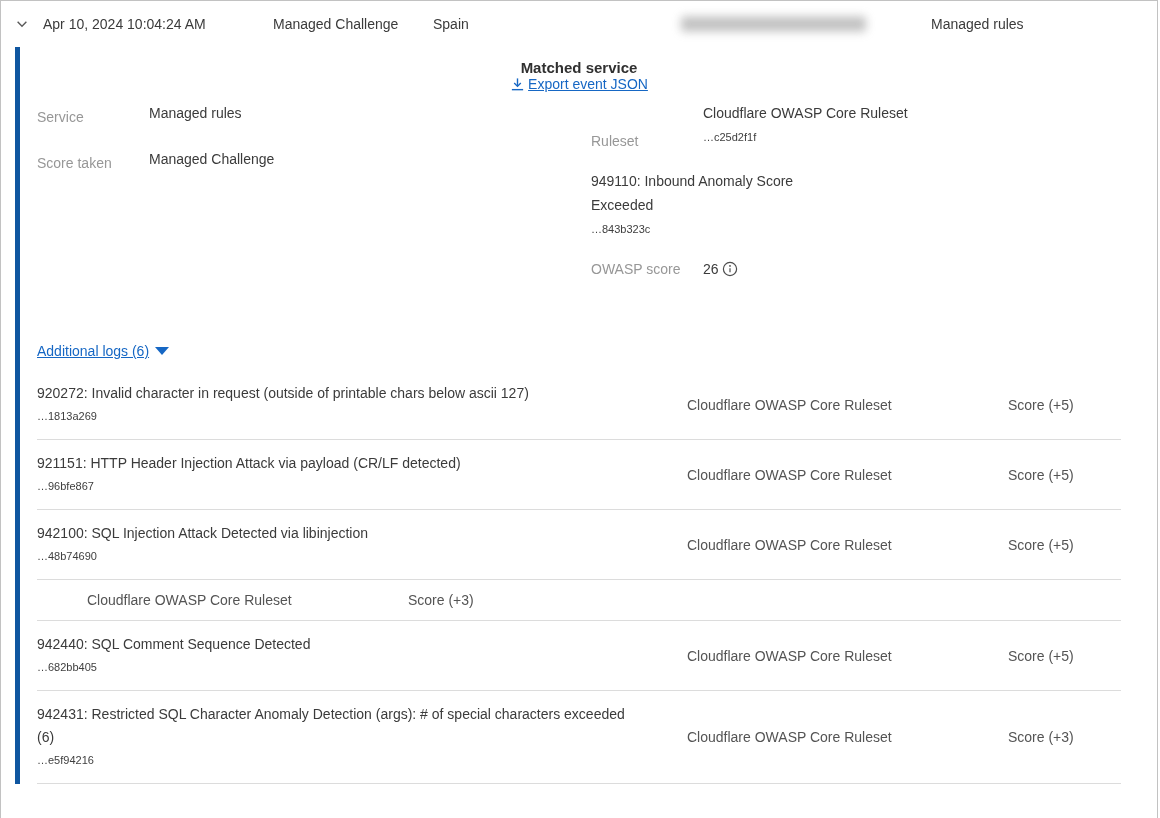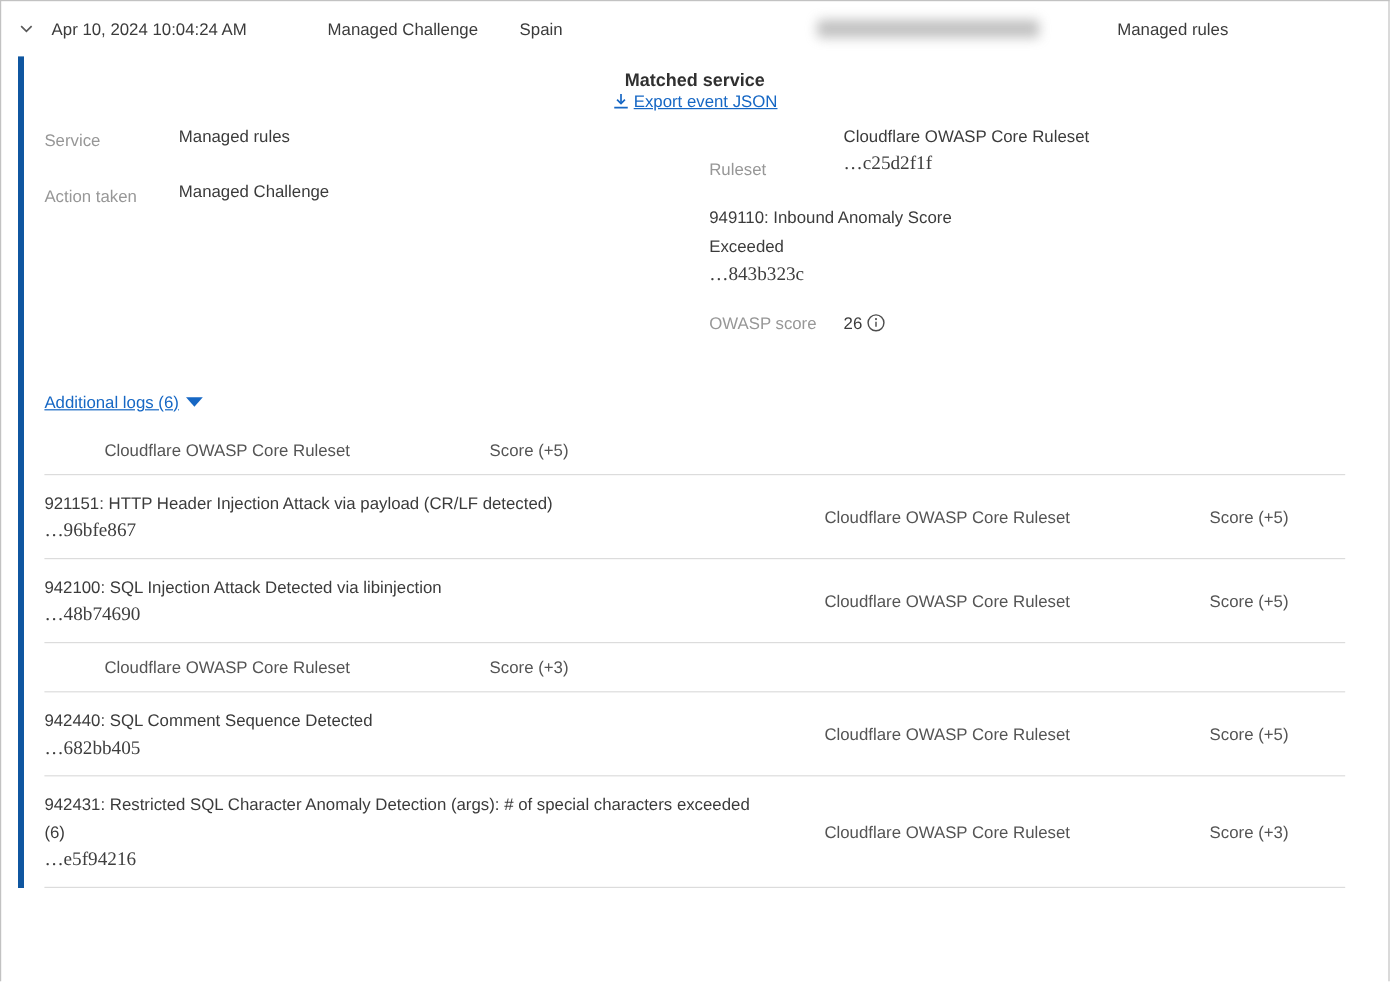--- a/index.html
+++ b/index.html
@@ -49,26 +49,26 @@
   .export-link{display:flex;align-items:flex-end;gap:3px;}
   .export-link svg{flex:0 0 auto;}
   
   .fields{display:flex;margin-top:16px;}
   .fields-left{width:554px;}
   .field-row{display:flex;font-size:14px;margin-bottom:22px;align-items:flex-end;}
   .field-label{width:112px;color:var(--label_gray);flex:0 0 112px;}
   .field-value{color:var(--text_dark);line-height:24px;}
   .fields-right .field-row{margin-bottom:20px;}
   .fields-right .field-value{width:240px;}
-  .mono{font-family:Liberation Serif, serif;font-size:16px;color:#3e3e3e;line-height:24px;}
+  .mono{font-family:Liberation Sans, sans-serif;font-size:11px;color:#3e3e3e;line-height:24px;}
   .owasp-row{align-items:center;margin-bottom:0;}
   .owasp-value{display:flex;align-items:center;gap:3px;}
   .info-icon{display:inline-flex;color:#4d4d4d;cursor:pointer;}
   
-  .addlogs{display:inline-flex;align-items:center;gap:6px;margin-top:30px;font-size:14px;}
+  .addlogs{display:inline-flex;align-items:center;gap:6px;margin-top:46px;font-size:14px;}
   .tri-down{width:0;height:0;border-left:7px solid transparent;border-right:7px solid transparent;border-top:8px solid var(--link_blue);display:inline-block;}
   
   .log-table{margin-top:10px;}
   .log-row{display:flex;border-bottom:1px solid var(--divider);padding:12px 0;}
   .log-desc{width:600px;flex:0 0 600px;}
   .log-desc .desc{font-size:14px;line-height:23px;color:var(--text_dark);}
   .log-desc .mono{display:block;margin-top:1px;line-height:21px;}
   .log-ruleset{width:321px;flex:0 0 321px;margin-left:50px;display:flex;align-items:center;font-size:14px;color:var(--cell_gray);}
   .log-score{flex:1;display:flex;align-items:center;font-size:14px;color:var(--cell_gray);}
 </style>
@@ -105,21 +105,21 @@
       </a>
     </div>
 
     <div class="fields">
       <div class="fields-left">
         <div class="field-row">
           <span class="field-label">Service</span>
           <span class="field-value">Managed rules</span>
         </div>
         <div class="field-row">
-          <span class="field-label">Action taken</span>
+          <span class="field-label">Score taken</span>
           <span class="field-value">Managed Challenge</span>
         </div>
       </div>
       <div class="fields-right">
         <div class="field-row">
           <span class="field-label">Ruleset</span>
           <span class="field-value">
             <span>Cloudflare OWASP Core Ruleset</span>
             <span class="mono" style="display:block">…c25d2f1f</span>
           </span>
@@ -147,20 +147,24 @@
     </div>
 
     <a class="link addlogs">
       <span>Additional logs (6)</span>
       <span class="tri-down"></span>
     </a>
 
     <div class="log-table">
 
       <div class="log-row">
+        <div class="log-desc">
+          <div class="desc">920272: Invalid character in request (outside of printable chars below ascii 127)</div>
+          <span class="mono">…1813a269</span>
+        </div>
         <div class="log-ruleset">Cloudflare OWASP Core Ruleset</div>
         <div class="log-score">Score (+5)</div>
       </div>
 
       <div class="log-row">
         <div class="log-desc">
           <div class="desc">921151: HTTP Header Injection Attack via payload (CR/LF detected)</div>
           <span class="mono">…96bfe867</span>
         </div>
         <div class="log-ruleset">Cloudflare OWASP Core Ruleset</div>

